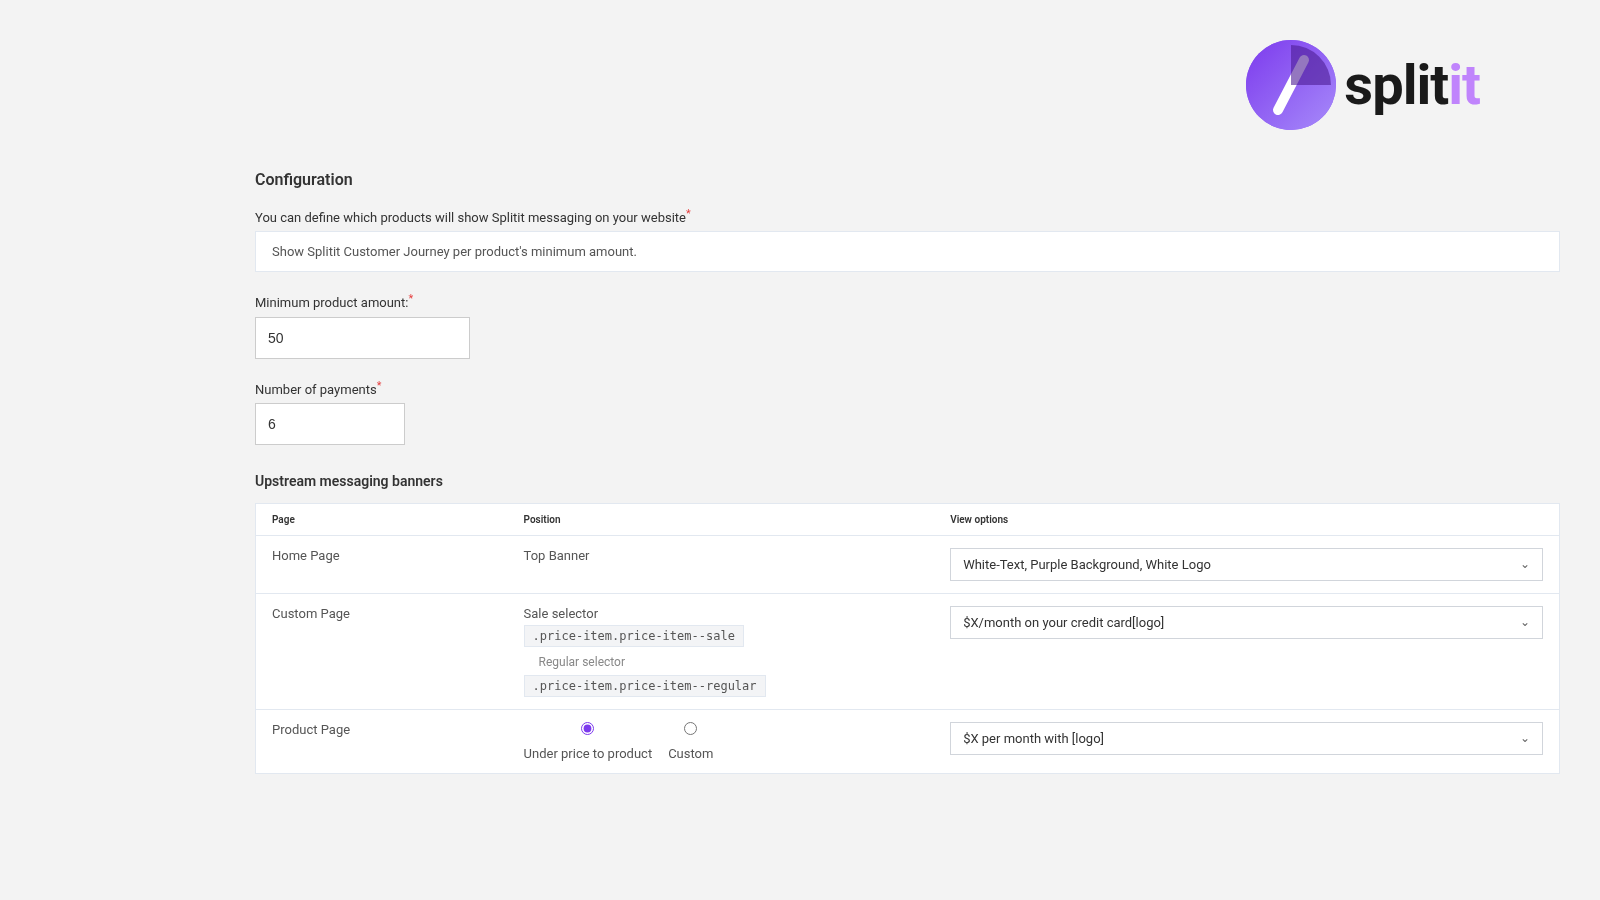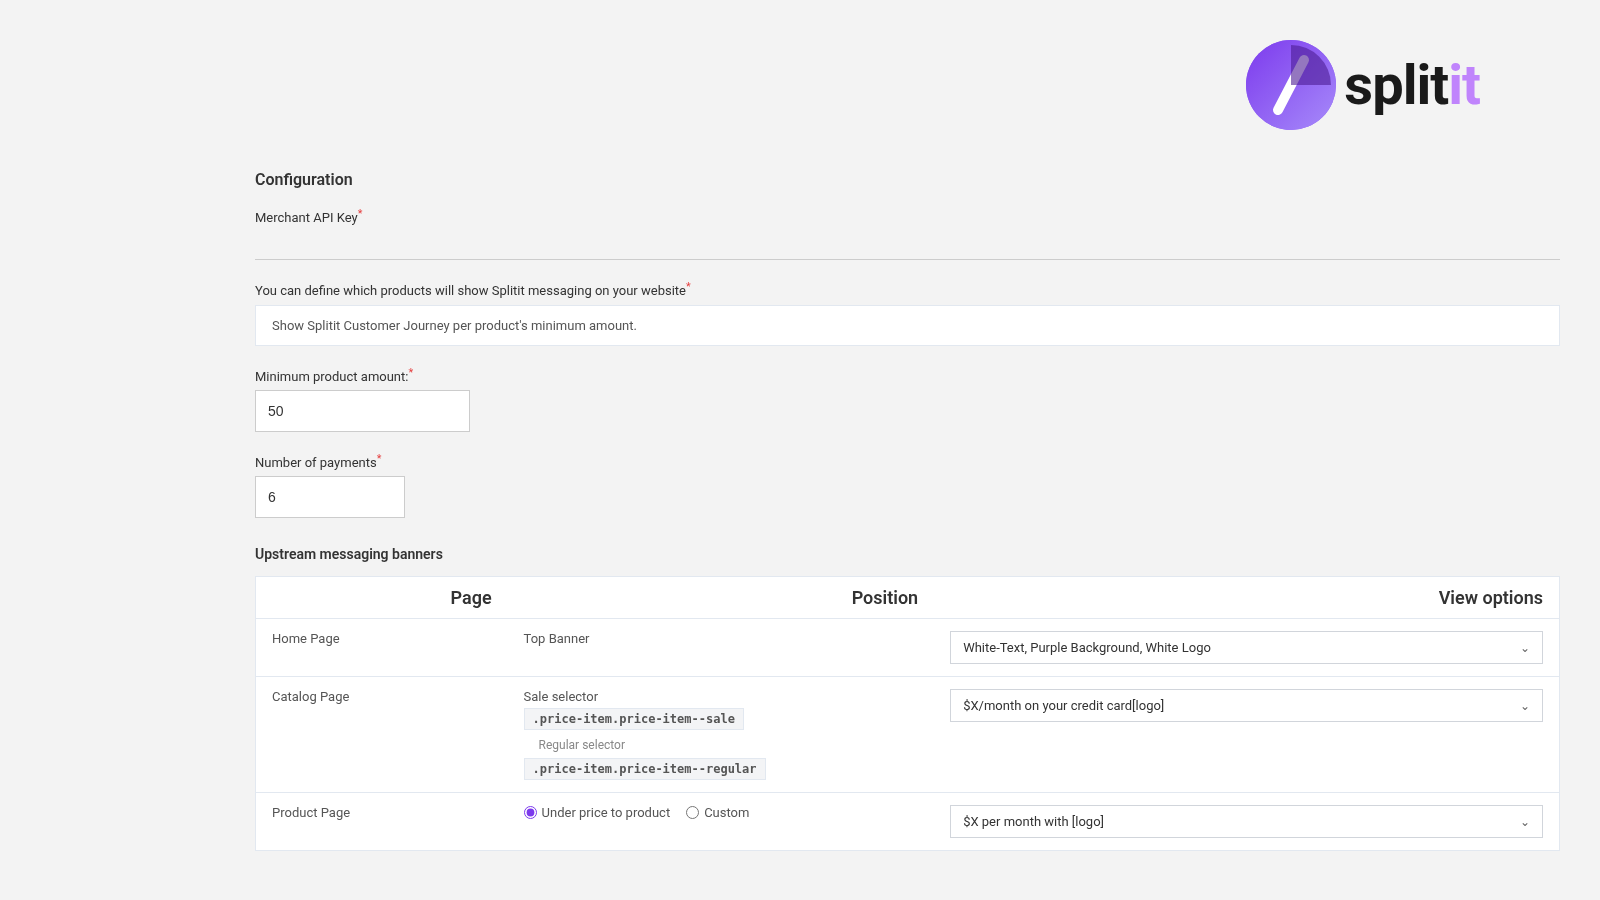--- a/index.html
+++ b/index.html
@@ -143,23 +143,23 @@
     }
 
     .banners-table {
       width: 100%;
       border-collapse: collapse;
       background: #fff;
       border: 1px solid #e2e8f0;
     }
 
     .banners-table thead th {
-      text-align: right;
+      text-align: left;
       padding: 10px 16px;
-      font-size: 18px;
+      font-size: 10px;
       font-weight: 600;
       color: #333;
       border-bottom: 1px solid #e2e8f0;
       background: #fff;
     }
 
     .banners-table td {
       padding: 12px 16px;
       font-size: 13px;
       color: #555;
@@ -186,21 +186,20 @@
 
     .selector-tag {
       display: inline-block;
       background: #f3f4f6;
       border: 1px solid #e2e8f0;
       padding: 3px 8px;
       font-size: 12px;
       color: #555;
       margin-top: 4px;
       font-family: monospace;
-      font-weight: bold;
     }
 
     .position-subtitle {
       font-size: 12px;
       color: #888;
       margin-top: 8px;
       margin-bottom: 2px;
       margin-left: 15px;
     }
 
@@ -226,22 +225,23 @@
 
     .radio-group {
       display: flex;
       align-items: center;
       gap: 16px;
     }
 
     .radio-option {
       display: flex;
       align-items: center;
-      gap: 5px;
+      gap: 11px;
       cursor: pointer;
+      flex-direction: column;
     }
 
     .radio-option input {
       accent-color: #7c3aed;
       cursor: pointer;
     }
 
     .radio-label {
       font-size: 13px;
       color: #555;
@@ -277,26 +277,20 @@
         <span class="split-purple">split</span><span class="it-purple">it</span>
       </div>
     </div>
   </div>
 
   <div class="config-section">
 
     <div class="section-title">Configuration</div>
 
 
-    <div class="field-group">
-      <label class="field-label">
-        <span>Merchant API Key</span><sup>*</sup>
-      </label>
-      <input type="text" class="text-input" value="" style="">
-    </div>
 
     <div class="field-group">
       <div class="field-label">
         <span>You can define which products will show Splitit messaging on your website</span><sup>*</sup>
       </div>
       <div class="info-box">Show Splitit Customer Journey per product's minimum amount.</div>
     </div>
 
     <div class="field-group">
       <label class="field-label">
@@ -330,21 +324,21 @@
             <td class="position-cell">Top Banner</td>
             <td>
               <div class="view-options-select">
                 <span>White-Text, Purple Background, White Logo</span>
                 <span class="select-arrow">⌄</span>
               </div>
             </td>
           </tr>
 
           <tr>
-            <td class="page-name">Catalog Page</td>
+            <td class="page-name">Custom Page</td>
             <td class="position-cell">
               <div>Sale selector</div>
               <div class="selector-tag">.price-item.price-item--sale</div>
               <div class="position-subtitle">Regular selector</div>
               <div class="selector-tag">.price-item.price-item--regular</div>
             </td>
             <td>
               <div class="view-options-select">
                 <span>$X/month on your credit card[logo]</span>
                 <span class="select-arrow">⌄</span>

